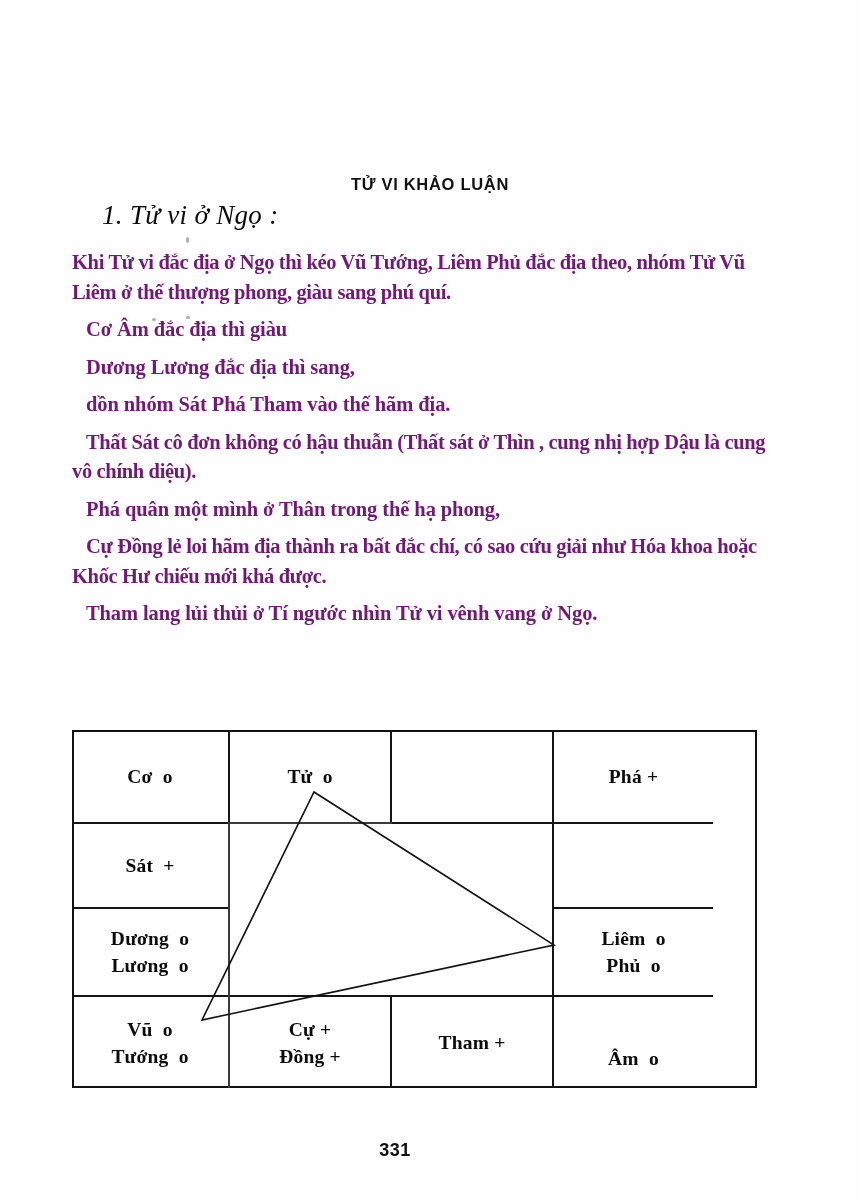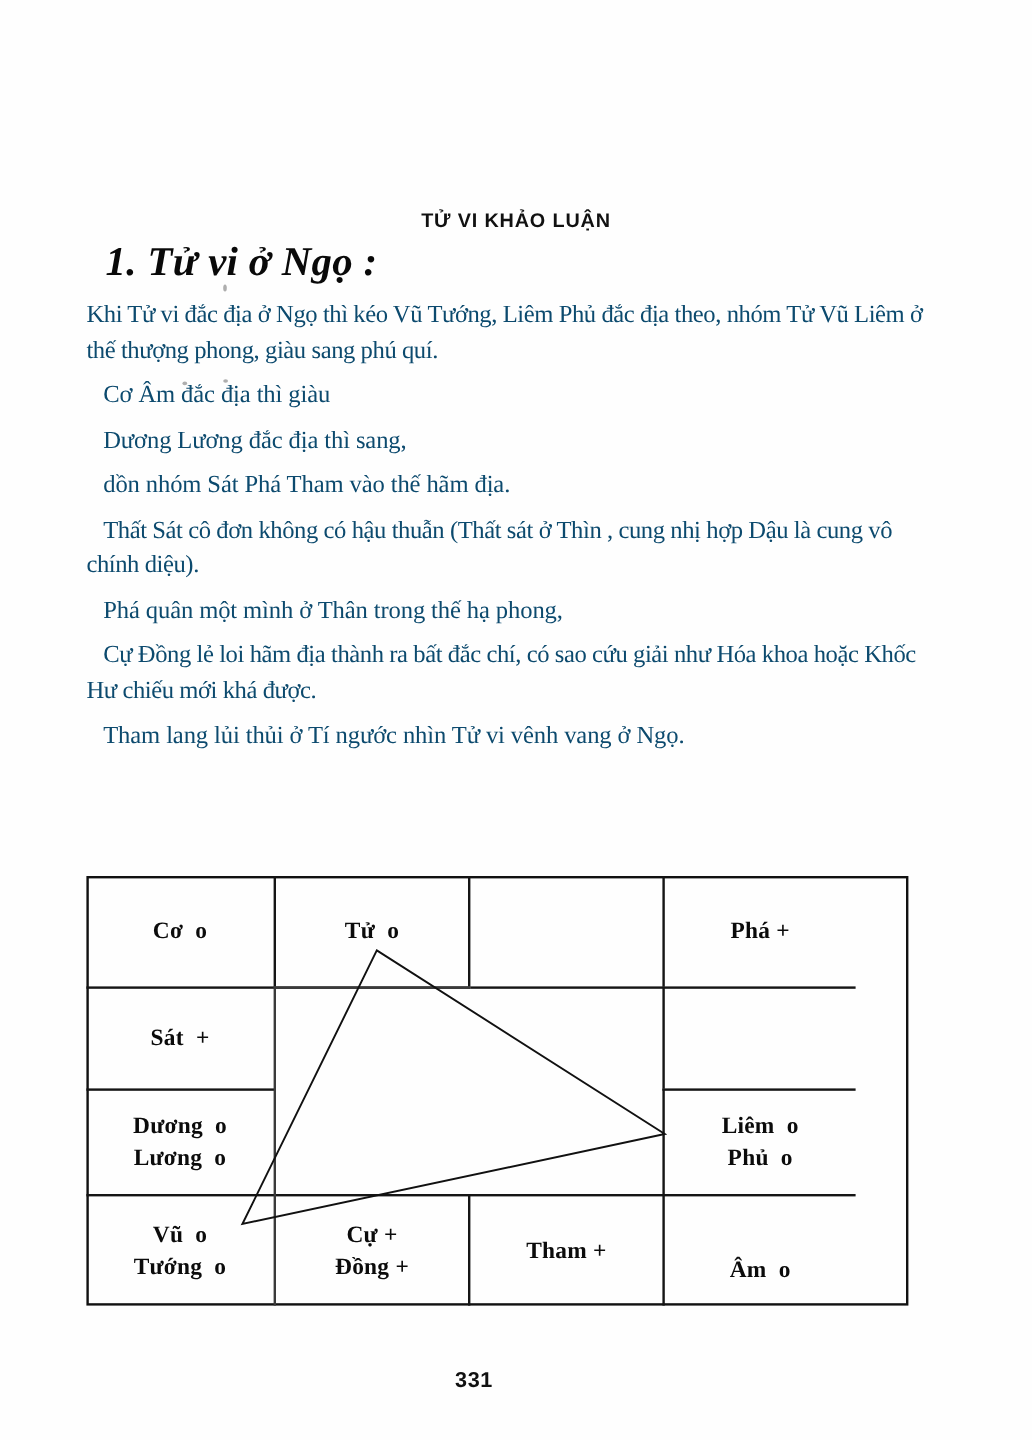--- a/index.html
+++ b/index.html
@@ -34,42 +34,42 @@
     font-weight: 700;
     letter-spacing: 0.7px;
     color: #111;
     margin-top: 10px;
   }
 
   
   .section-heading {
     position: absolute;
     top: 200px;
-    left: 88px;
+    left: 102px;
     font-family: "Liberation Serif", "DejaVu Serif", serif;
-    font-size: 34px;
+    font-size: 27px;
     font-style: italic;
-    font-weight: 700;
+    font-weight: 400;
     letter-spacing: 0.3px;
     color: #090909;
   }
 
   
   .body-block {
     position: absolute;
     top: 248px;
     left: 72px;
     width: 700px;
   }
   .para {
     font-size: 20.5px;
     line-height: 29.5px;
-    font-weight: 400;
+    font-weight: 700;
     letter-spacing: -0.1px;
-    color: #0c4a6e;
+    color: #701a75;
     margin: 0;
     text-align: left;
   }
   .para + .para { margin-top: 8px; }
   .para.indent { text-indent: 14px; }
   .para.tight { letter-spacing: -0.35px; }
 
   
   .chart-wrap {
     position: absolute;

